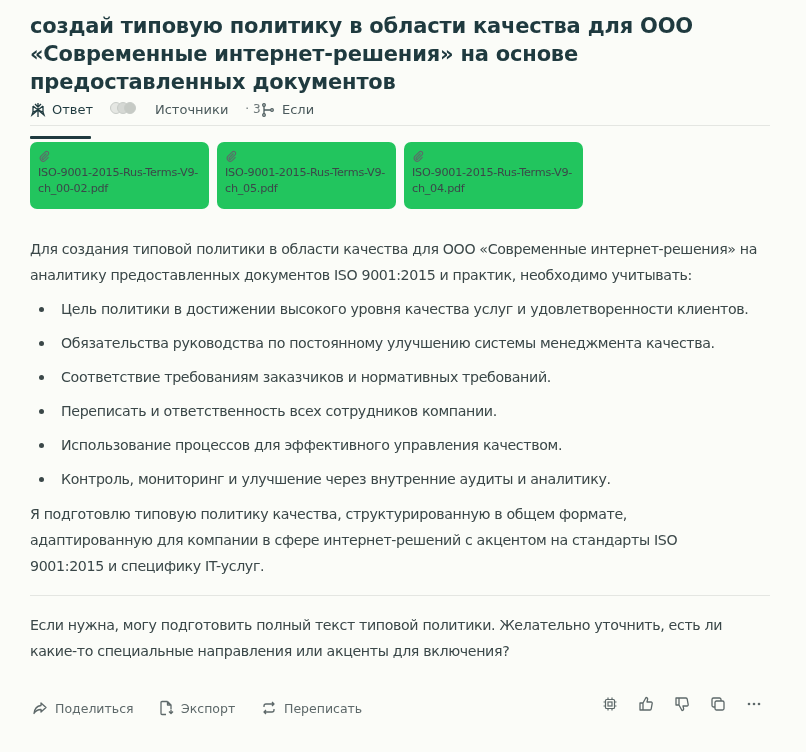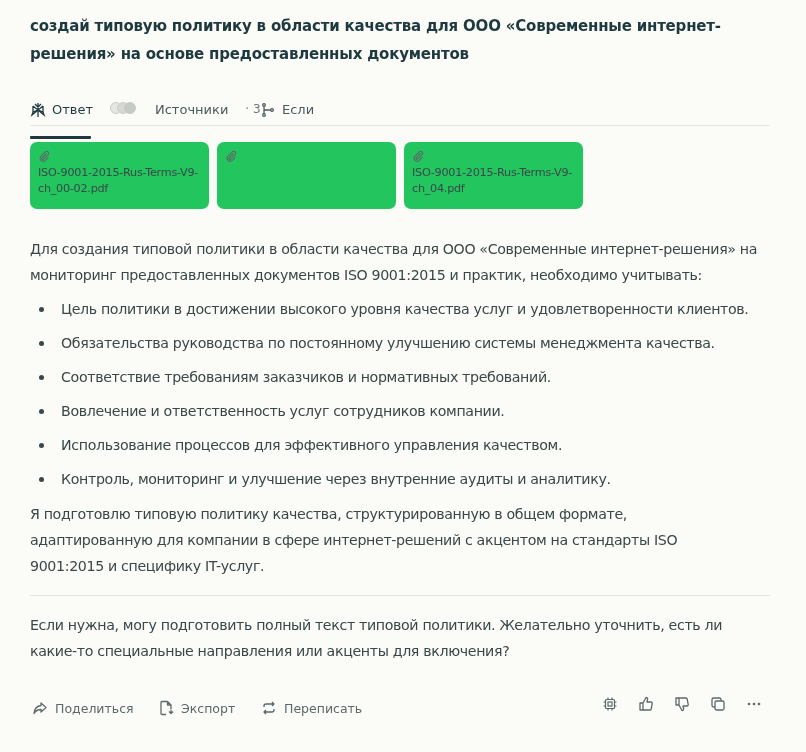--- a/index.html
+++ b/index.html
@@ -7,21 +7,21 @@
       width: 806px; height: 752px; overflow: hidden;
       background: #fbfcf8;
       font-family: "Liberation Sans", "DejaVu Sans", sans-serif;
       color: #2d3a3a;
     }
     .page { position: relative; width: 806px; height: 752px; }
 
     .title {
       position: absolute; left: 30px; top: 12px; width: 740px;
       font-family: "DejaVu Sans", sans-serif;
-      font-size: 15px; font-weight: 600; line-height: 28px;
+      font-size: 21px; font-weight: 600; line-height: 28px;
       color: #1f3a3f; letter-spacing: -0.2px;
     }
 
     .tabs {
       position: absolute; left: 30px; top: 86px; width: 740px; height: 40px;
       border-bottom: 1px solid #e4e6e2;
     }
     .tab {
       position: absolute; top: 12px; height: 40px;
       display: flex; align-items: flex-start; gap: 6px;
@@ -146,36 +146,37 @@
     <div class="file">
       <svg class="clip" viewBox="0 0 12 12" fill="none" stroke="#5d6869" stroke-width="1.1">
         <path d="M8.5 3.5L4.2 7.8a1 1 0 0 0 1.4 1.4l4.6-4.6a2 2 0 0 0-2.8-2.8L2.8 6.4a3 3 0 0 0 4.2 4.2l3.5-3.5"></path>
       </svg>
       <div class="fname">ISO-9001-2015-Rus-Terms-V9-ch_00-02.pdf</div>
     </div>
     <div class="file">
       <svg class="clip" viewBox="0 0 12 12" fill="none" stroke="#5d6869" stroke-width="1.1">
         <path d="M8.5 3.5L4.2 7.8a1 1 0 0 0 1.4 1.4l4.6-4.6a2 2 0 0 0-2.8-2.8L2.8 6.4a3 3 0 0 0 4.2 4.2l3.5-3.5"></path>
       </svg>
+      <div class="fname">ISO-9001-2015-Rus-Terms-V9-ch_05.pdf</div>
     </div>
     <div class="file">
       <svg class="clip" viewBox="0 0 12 12" fill="none" stroke="#5d6869" stroke-width="1.1">
         <path d="M8.5 3.5L4.2 7.8a1 1 0 0 0 1.4 1.4l4.6-4.6a2 2 0 0 0-2.8-2.8L2.8 6.4a3 3 0 0 0 4.2 4.2l3.5-3.5"></path>
       </svg>
       <div class="fname">ISO-9001-2015-Rus-Terms-V9-ch_04.pdf</div>
     </div>
   </div>
 
-  <p class="body-text intro">Для создания типовой политики в области качества для ООО «Современные интернет-решения» на мониторинг предоставленных документов ISO 9001:2015 и практик, необходимо учитывать:</p>
+  <p class="body-text intro">Для создания типовой политики в области качества для ООО «Современные интернет-решения» на аналитику предоставленных документов ISO 9001:2015 и практик, необходимо учитывать:</p>
 
   <ul class="bullets">
     <li>Цель политики в достижении высокого уровня качества услуг и удовлетворенности клиентов.</li>
     <li>Обязательства руководства по постоянному улучшению системы менеджмента качества.</li>
     <li>Соответствие требованиям заказчиков и нормативных требований.</li>
-    <li>Вовлечение и ответственность услуг сотрудников компании.</li>
+    <li>Переписать и ответственность всех сотрудников компании.</li>
     <li>Использование процессов для эффективного управления качеством.</li>
     <li>Контроль, мониторинг и улучшение через внутренние аудиты и аналитику.</li>
   </ul>
 
   <p class="body-text para2">Я подготовлю типовую политику качества, структурированную в общем формате, адаптированную для компании в сфере интернет-решений с акцентом на стандарты ISO 9001:2015 и специфику IT-услуг.</p>
 
   <div class="divider"></div>
 
   <p class="body-text para3">Если нужна, могу подготовить полный текст типовой политики. Желательно уточнить, есть ли какие-то специальные направления или акценты для включения?</p>
 

